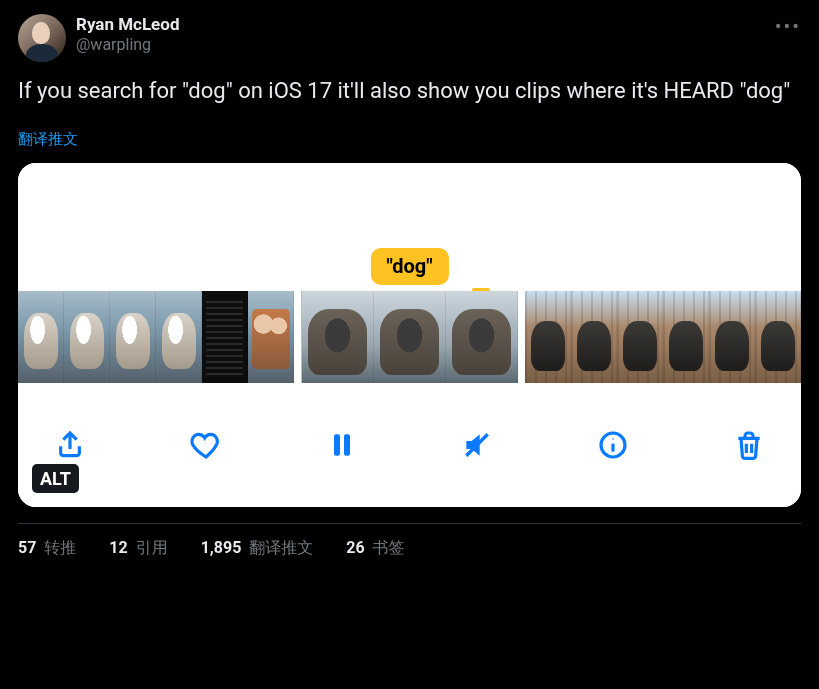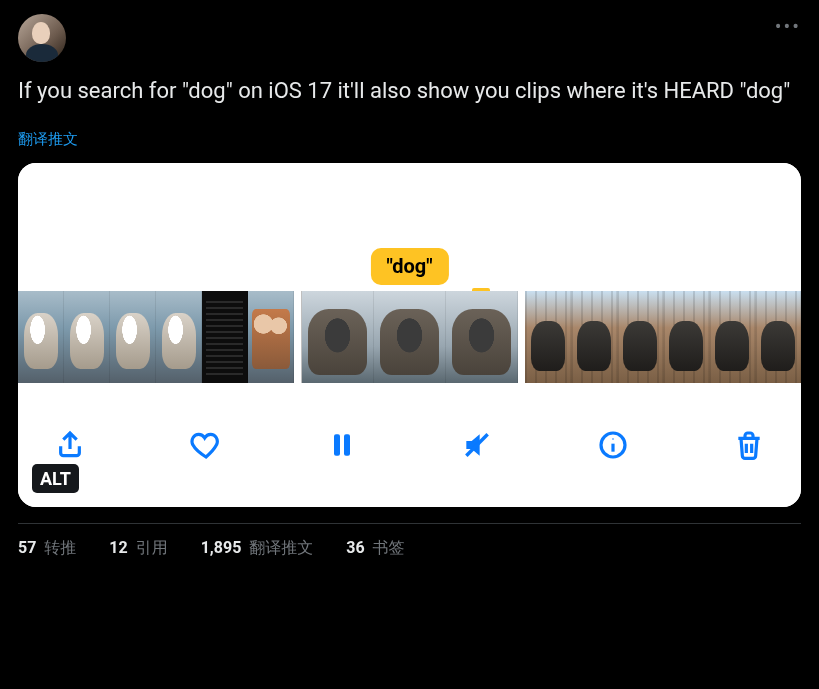--- a/index.html
+++ b/index.html
@@ -202,20 +202,24 @@
   }
   .stats .num { color:#e7e9ea; font-weight:700; margin-right:4px; }
 </style>
 </head>
 <body>
 
 <div class="tweet">
 
   <div class="header">
     <div class="avatar"></div>
+    <div class="name-block">
+      <span class="display-name">Ryan McLeod</span>
+      <span class="handle">@warpling</span>
+    </div>
     <div class="more">•••</div>
   </div>
 
   <div class="content">If you search for "dog" on iOS 17 it'll also show you clips where it's HEARD "dog"</div>
 
   <div class="translate">翻译推文</div>
 
   <div class="media-card">
     <div class="card-top">
       <div class="dog-pill">"dog"</div>
@@ -289,16 +293,16 @@
     <div class="alt-badge">ALT</div>
   </div>
 
 
   <hr class="divider">
 
   <div class="stats">
     <div><span class="num">57</span><span> 转推</span></div>
     <div><span class="num">12</span><span> 引用</span></div>
     <div><span class="num">1,895</span><span> 翻译推文</span></div>
-    <div><span class="num">36</span><span> 书签</span></div>
+    <div><span class="num">26</span><span> 书签</span></div>
   </div>
 
 </div>
 
 </body></html>

